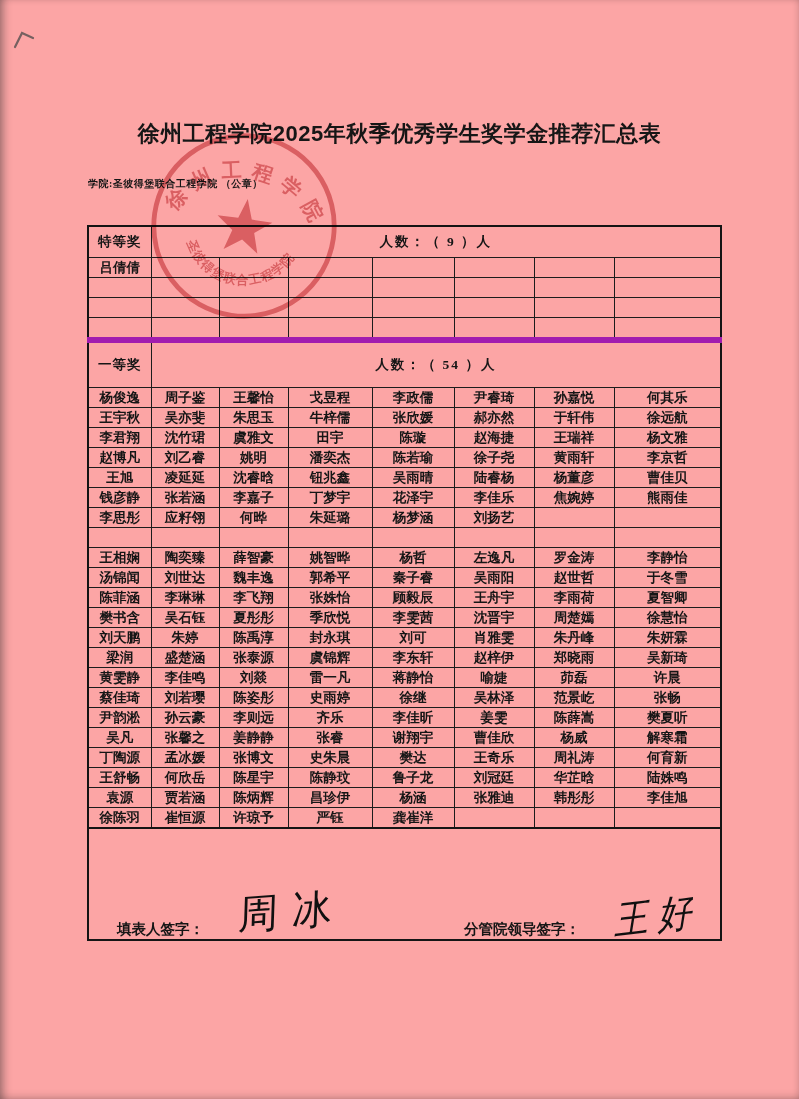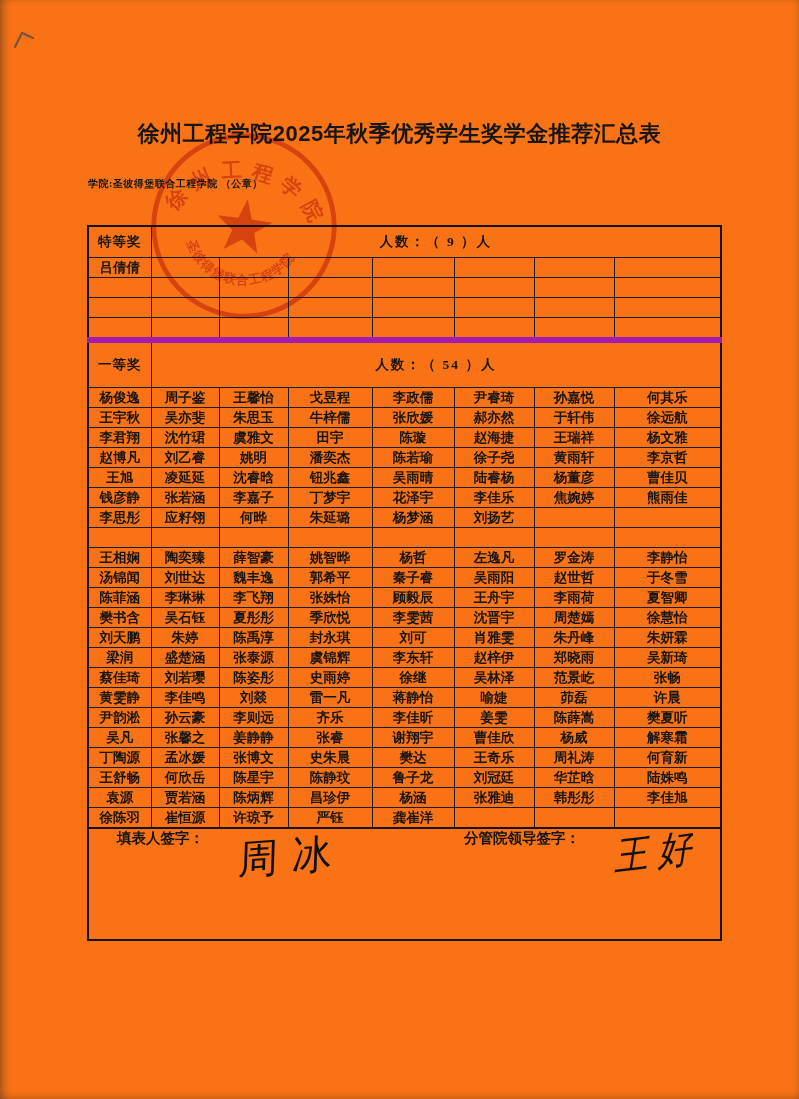--- a/index.html
+++ b/index.html
@@ -1,21 +1,21 @@
 <!DOCTYPE html>
 <html><head>
 <meta charset="utf-8">
 <title>奖学金推荐汇总表</title>
 <style>
   html,body{margin:0;padding:0;background:#e8e8e6;}
   .page{
     position:relative;
     width:799px;height:1099px;
     margin:0 auto;
-    background:#f97316;
+    background:#fca5a5;
     overflow:hidden;
     font-family:"Liberation Serif","DejaVu Serif",serif;
     color:#161616;
     box-shadow:inset 10px 0 8px -7px rgba(40,40,40,.45),
                inset -6px 0 6px -5px rgba(40,40,40,.18),
                inset 0 -8px 8px -7px rgba(40,40,40,.30),
                inset 0 6px 6px -6px rgba(40,40,40,.15);
   }
   .pen-mark{position:absolute;left:12px;top:30px;opacity:.75;}
   .doc-title{
@@ -39,21 +39,21 @@
     text-align:center;vertical-align:middle;
     font-weight:bold;font-size:13.5px;
     padding:0;overflow:hidden;white-space:nowrap;
   }
   tr.section-header td{height:44px;border-top:6px solid #a21caf;}
   tr.section-header.first td{height:30px;border-top:none;}
   td.prize-cell{font-size:14px;letter-spacing:1px;}
   td.count-cell{text-align:left;padding-left:22px;font-size:14.5px;letter-spacing:2px;}
   tr.name-row td{height:19px;}
   tr.sig-row td{height:110px;border-top:2px solid #141414;}
-  .sig-wrap{display:flex;align-items:flex-start;height:100%;border-radius:9px;}
+  .sig-wrap{display:flex;align-items:flex-end;height:100%;border-radius:9px;}
   .sig-label{font-size:14.5px;font-weight:bold;white-space:nowrap;}
   .sig-label.first{margin-left:28px;}
   .sig-label.second{margin-left:118px;}
   .sig-hand{
     font-weight:normal;color:#101010;white-space:nowrap;
     font-family:"DejaVu Serif","Liberation Serif",serif;
   }
   .sig-hand.filler{
     margin-left:34px;font-size:40px;
     transform:rotate(-4deg) skewX(-6deg);letter-spacing:14px;
@@ -278,38 +278,38 @@
           <td>梁润</td>
           <td>盛楚涵</td>
           <td>张泰源</td>
           <td>虞锦辉</td>
           <td>李东轩</td>
           <td>赵梓伊</td>
           <td>郑晓雨</td>
           <td>吴新琦</td>
         </tr>
         <tr class="name-row">
+          <td>黄雯静</td>
+          <td>李佳鸣</td>
+          <td>刘燚</td>
+          <td>雷一凡</td>
+          <td>蒋静怡</td>
+          <td>喻婕</td>
+          <td>茆磊</td>
+          <td>许晨</td>
+        </tr>
+        <tr class="name-row">
           <td>蔡佳琦</td>
           <td>刘若璎</td>
           <td>陈姿彤</td>
           <td>史雨婷</td>
           <td>徐继</td>
           <td>吴林泽</td>
           <td>范景屹</td>
           <td>张畅</td>
-        </tr>
-        <tr class="name-row">
-          <td>黄雯静</td>
-          <td>李佳鸣</td>
-          <td>刘燚</td>
-          <td>雷一凡</td>
-          <td>蒋静怡</td>
-          <td>喻婕</td>
-          <td>茆磊</td>
-          <td>许晨</td>
         </tr>
         <tr class="name-row">
           <td>尹韵淞</td>
           <td>孙云豪</td>
           <td>李则远</td>
           <td>齐乐</td>
           <td>李佳昕</td>
           <td>姜雯</td>
           <td>陈薛嵩</td>
           <td>樊夏听</td>

